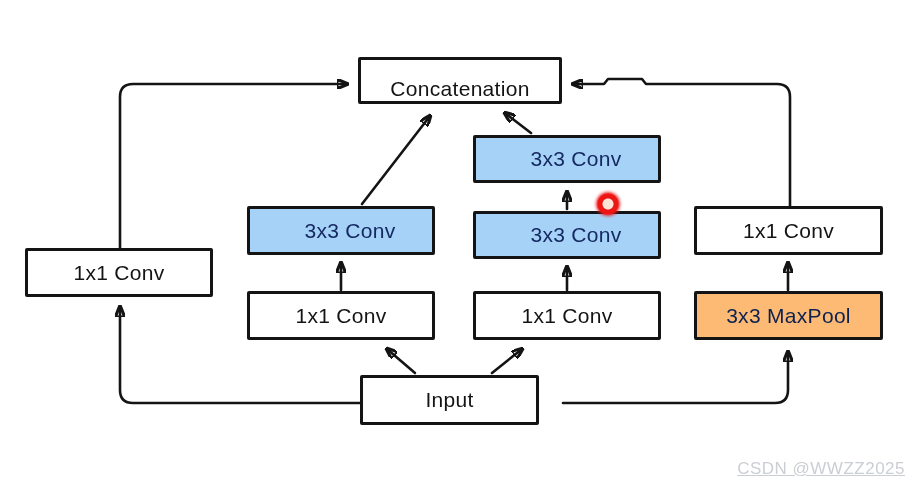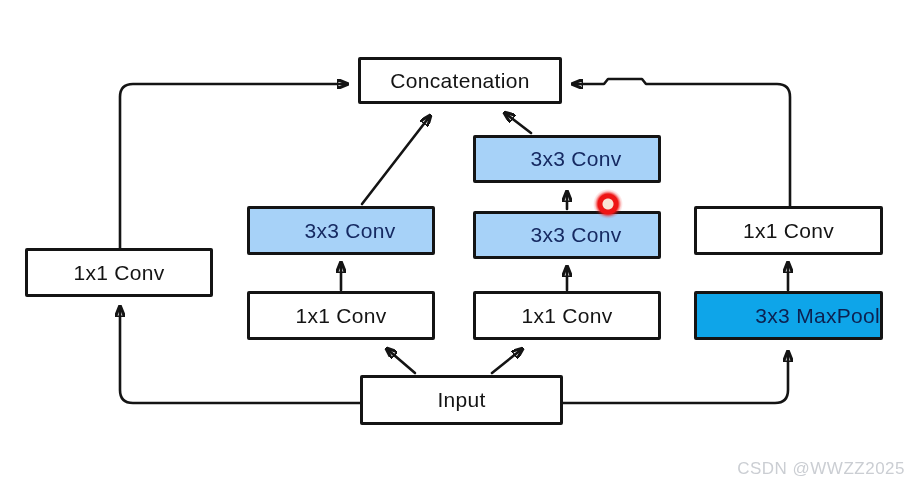--- a/index.html
+++ b/index.html
@@ -41,35 +41,34 @@
     font-size: 21px;
     color: #141414;
     letter-spacing: 0.3px;
   }
   .node.lightblue {
     background: #a7d2f8;
     color: #162a62;
     padding-left: 18px;
   }
   .node.blue {
-    background: #0ea5e9;
+    background: #fdba74;
     color: #0d2150;
-    justify-content: flex-end;
   }
   
-  .n-concat      { left: 358px; top: 57px;  width: 204px; height: 47px; }
+  .n-concat      { left: 358px; top: 57px;  width: 204px; height: 47px; align-items: flex-end; }
   .n-far-left-1x1{ left: 25px;  top: 248px; width: 188px; height: 49px; }
   .n-left-3x3    { left: 247px; top: 206px; width: 188px; height: 49px; }
   .n-left-1x1    { left: 247px; top: 291px; width: 188px; height: 49px; }
   .n-mid-3x3-top { left: 473px; top: 135px; width: 188px; height: 48px; }
   .n-mid-3x3-bot { left: 473px; top: 211px; width: 188px; height: 48px; }
   .n-mid-1x1     { left: 473px; top: 291px; width: 188px; height: 49px; }
   .n-right-1x1   { left: 694px; top: 206px; width: 189px; height: 49px; }
   .n-maxpool     { left: 694px; top: 291px; width: 189px; height: 49px; }
-  .n-input       { left: 360px; top: 375px; width: 203px; height: 50px; }
+  .n-input       { left: 360px; top: 375px; width: 179px; height: 50px; }
 
   .cursor-dot {
     position: absolute;
     left: 593px;
     top: 189px;
     width: 30px;
     height: 30px;
     border-radius: 50%;
     background: radial-gradient(circle,
       #f9e4d6 0px, #f9e4d6 5px,
@@ -79,20 +78,21 @@
       rgba(238, 21, 21, 0) 15px);
     pointer-events: none;
   }
   .watermark {
     position: absolute;
     right: 13px;
     bottom: 9px;
     font-size: 17px;
     color: #cbced3;
     letter-spacing: 0.5px;
+    text-decoration: underline;
   }
 </style>
 </head>
 <body>
 
 <div class="canvas">
 
   <svg class="arrows-layer" width="918" height="488" viewBox="0 0 918 488" xmlns="http://www.w3.org/2000/svg">
     <defs>
       <marker id="arrow" viewBox="0 0 10 8" refX="8.5" refY="4" markerWidth="4.6" markerHeight="3.7" orient="auto" markerUnits="strokeWidth">

